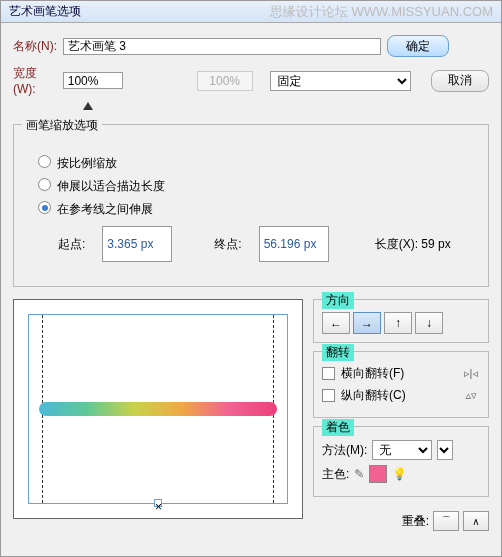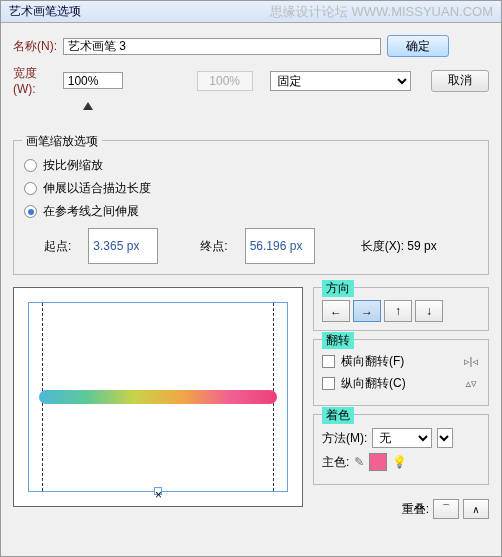--- a/index.html
+++ b/index.html
@@ -6,30 +6,30 @@
 body{background:#f0f0f0;width:502px;height:557px;overflow:hidden}
 .dialog{width:502px;height:557px;background:#f0f0f0;border:1px solid #999}
 .titlebar{background:linear-gradient(#e8f0fa,#d4e4f7);height:22px;padding:9px 8px;border-bottom:1px solid #aaa;display:flex;justify-content:space-between;align-items:center}
 .titlebar-title{color:#003}
 .watermark{color:#bbb;font-size:13px}
 .content{padding:12px}
 .row{display:flex;align-items:center;margin-bottom:8px;gap:6px}
 .label{color:#7f1d1d}
 input[type=text]{border:1px solid #999;padding:2px 4px;height:17px;background:#fff}
 .name-input{width:318px}
-.btn{width:62px;height:22px;border:1px solid #6ba0d8;background:linear-gradient(#eaf4ff,#b8dcff);border-radius:3px;cursor:pointer}
+.btn{width:62px;height:22px;border:1px solid #6ba0d8;background:linear-gradient(#eaf4ff,#b8dcff);border-radius:8px;cursor:pointer}
 .btn.cancel{background:linear-gradient(#f9f9f9,#e5e5e5);border:1px solid #aaa}
 .width-input{width:60px}
 .disabled-btn{width:60px;height:20px;border:1px solid #ccc;background:#f5f5f5;color:#aaa;text-align:center;line-height:18px}
 select{height:20px;border:1px solid #999;background:#fff;padding:0 2px}
 .fixed-select{width:150px}
 .slider-handle{width:0;height:0;border-left:5px solid transparent;border-right:5px solid transparent;border-bottom:8px solid #333;margin-left:70px;margin-top:-2px}
-.fieldset{border:1px solid #bbb;margin-top:30px;padding:10px;position:relative}
+.fieldset{border:1px solid #bbb;margin-top:14px;padding:24px;position:relative}
 .fieldset-legend{position:absolute;top:-8px;left:8px;background:#f0f0f0;padding:0 4px}
-.radio-row{display:flex;align-items:center;gap:6px;margin:6px 0}
+.radio-row{display:flex;gap:6px;margin:6px 0}
 .radio{width:13px;height:13px;border:1px solid #888;border-radius:50%;background:#fff;display:flex;align-items:center;justify-content:center}
 .radio.checked::after{content:"";width:6px;height:6px;background:#3a7fd5;border-radius:50%}
 .sub-row{display:flex;align-items:center;gap:17px;margin-top:8px;margin-left:20px}
 .small-input{width:70px;height:36px;border:1px solid #999;text-align:left;padding:0 4px;background:#fff}
 .small-input.blue{color:#2c5aa0}
 .lower{display:flex;gap:10px;margin-top:12px}
 .preview-area{width:290px}
 .preview-box{width:290px;height:220px;border:1px solid #666;background:#fff;position:relative;padding:14px}
 .inner-box{width:100%;height:100%;border:1px solid #6aa0e0;position:relative}
 .dash-v{position:absolute;top:0;bottom:0;border-left:1px dashed #333}

